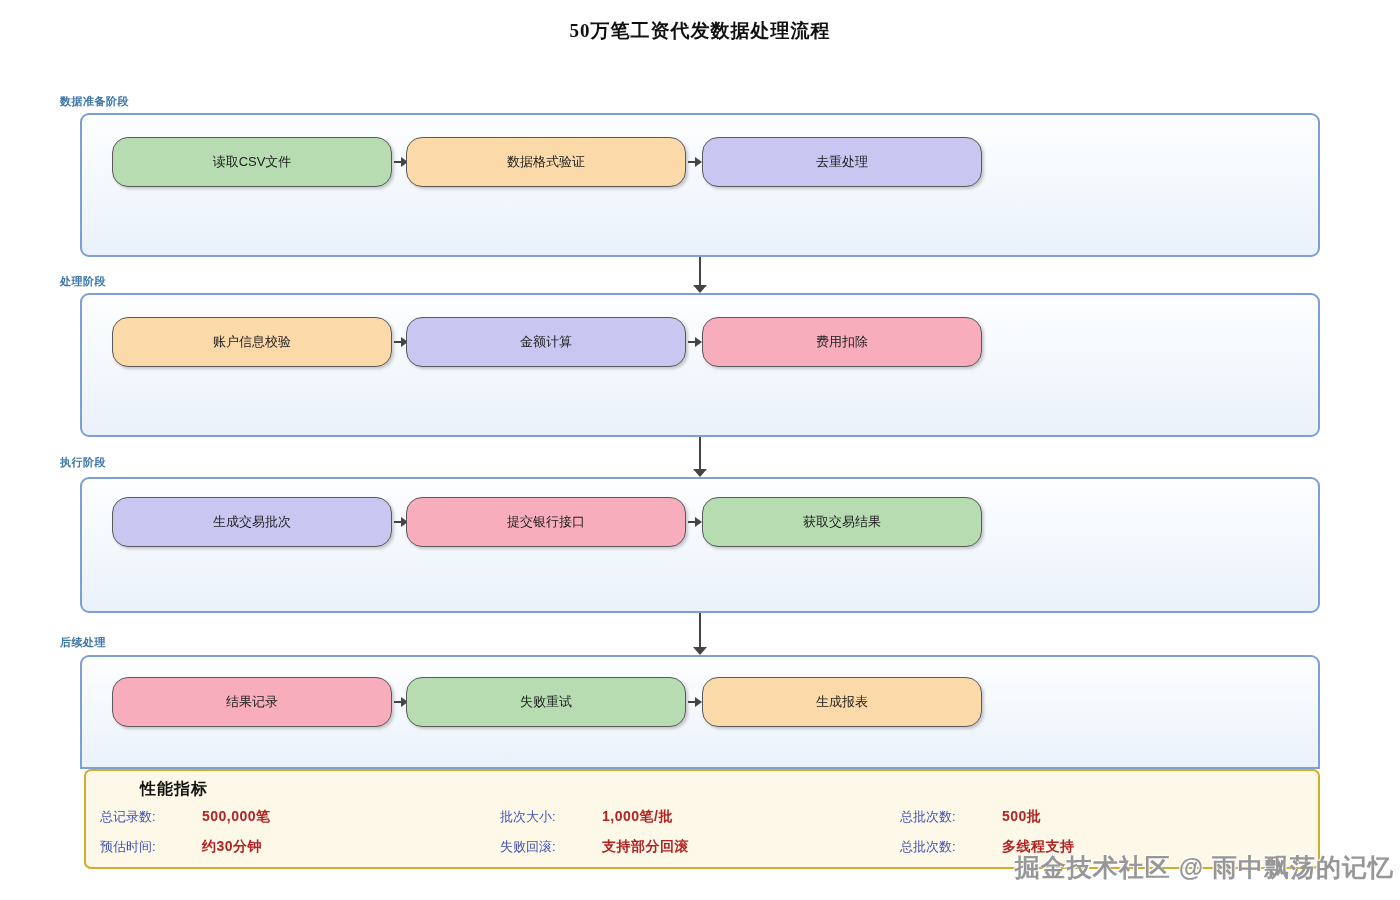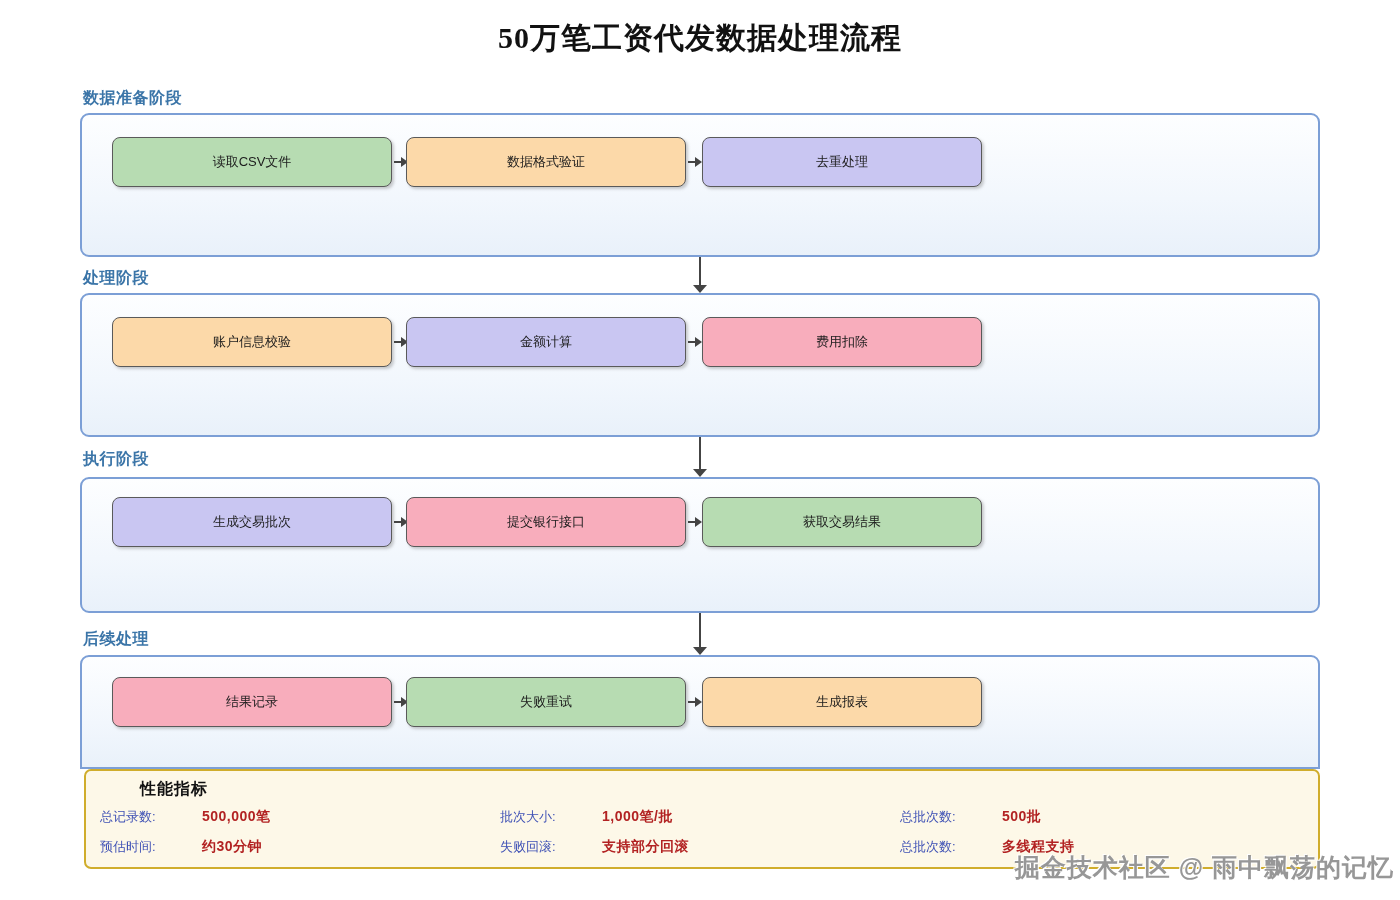--- a/index.html
+++ b/index.html
@@ -1,31 +1,31 @@
 <!DOCTYPE html>
 <html><head>
 <meta charset="utf-8">
 <style>
   * { margin:0; padding:0; box-sizing:border-box; }
   html,body { width:1400px; height:900px; background:#ffffff; overflow:hidden;
               font-family:"Liberation Sans", sans-serif; position:relative; }
 
   .page-title { position:absolute; top:18px; left:0; width:1400px; text-align:center;
-                font-family:"Liberation Serif", serif; font-weight:bold; font-size:30px;
+                font-family:"Liberation Serif", serif; font-weight:bold; font-size:19px;
                 color:#111; letter-spacing:1px; }
 
-  .stage-label { position:absolute; left:83px; font-size:16px; font-weight:bold;
-                 color:#3b75a8; letter-spacing:0.5px; }
+  .stage-label { position:absolute; left:60px; font-size:11px; font-weight:bold;
+                 color:#3b75a8; letter-spacing:0.5px;margin-top:6px; }
 
   .stage-box { position:absolute; left:80px; width:1240px;
                border:2px solid #7c9fd6; border-radius:9px;
                background:linear-gradient(180deg,#fdfeff 0%,#f2f7fd 60%,#e9f1fa 100%); }
 
   .node { position:absolute; width:280px; height:50px; border:1.5px solid #5a5a5a;
-          border-radius:8px; display:flex; align-items:center; justify-content:center;
+          border-radius:16px; display:flex; align-items:center; justify-content:center;
           font-size:13px; color:#1c1c1c; box-shadow:2px 2px 3px rgba(110,110,110,0.35); }
 
   .harrow { position:absolute; width:14px; height:12px; }
   .harrow .line { position:absolute; left:0; top:5px; width:9px; height:2px; background:#444; }
   .harrow .head { position:absolute; left:7px; top:1px; width:0; height:0;
                   border-left:7px solid #444; border-top:5px solid transparent;
                   border-bottom:5px solid transparent; }
 
   .varrow { position:absolute; width:14px; left:693px; }
   .varrow .line { position:absolute; left:6px; top:0; width:2px; height:calc(100% - 7px); background:#444; }

